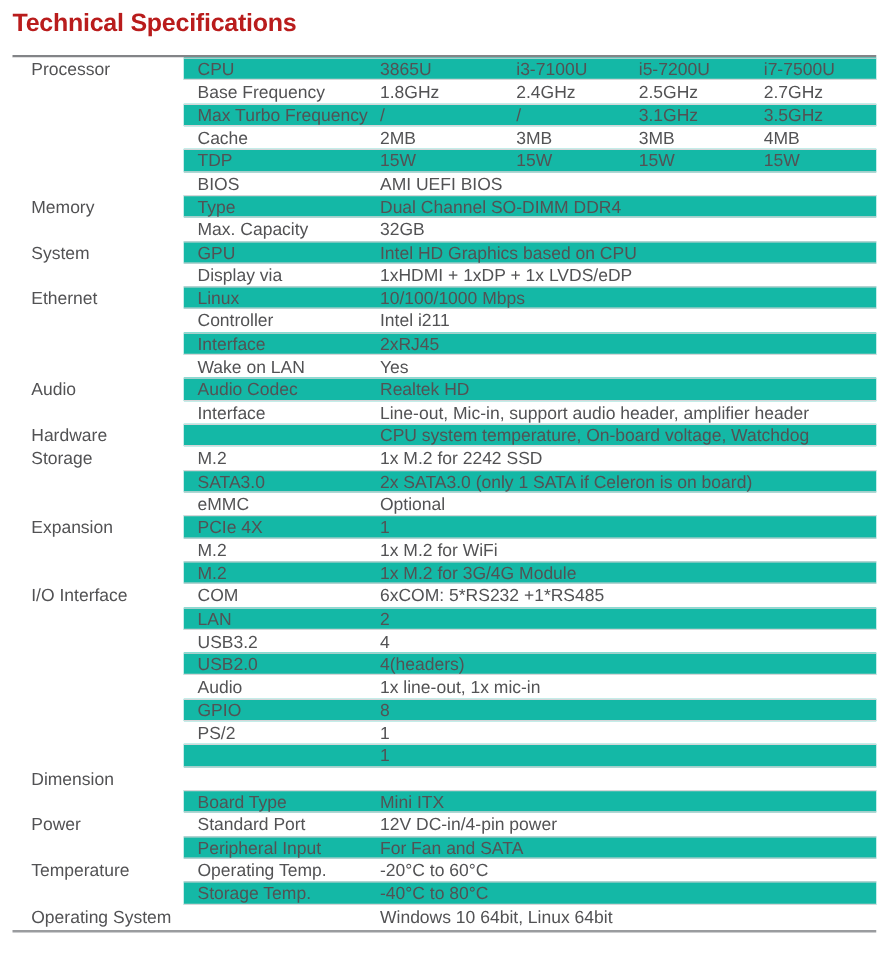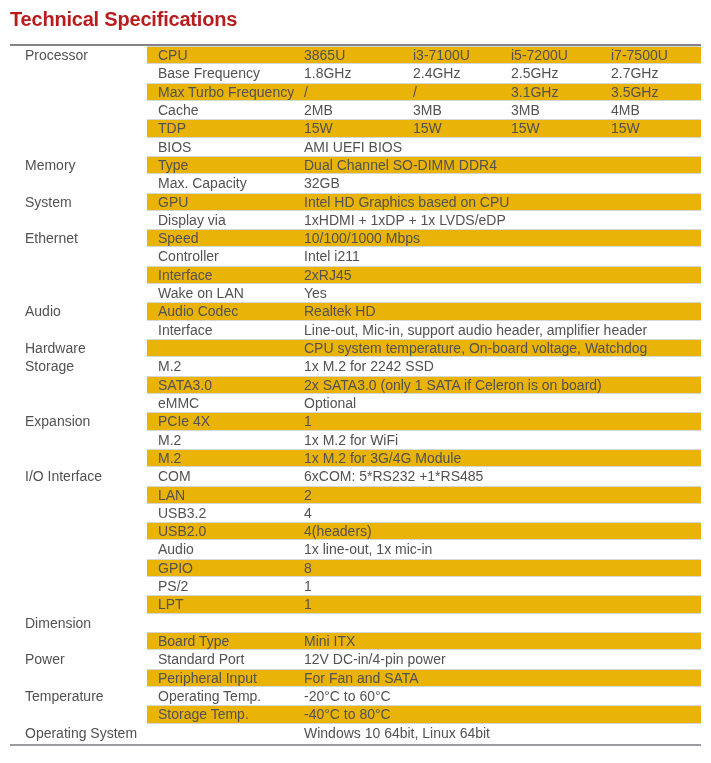--- a/index.html
+++ b/index.html
@@ -43,21 +43,21 @@
     overflow: hidden;
   }
   .content-cell {
     flex: 1;
     display: grid;
     grid-template-columns: 156px 109px 98px 100px 1fr;
     box-sizing: border-box;
     align-items: center;
   }
   .content-cell.gray {
-    background: #eab308;
+    background: #14b8a6;
     box-shadow: inset 0 1px 0 #d5d6d8, inset 0 -1px 0 #d5d6d8;
   }
   .label-cell {
     padding-left: 11px;
     white-space: nowrap;
     overflow: hidden;
   }
   .value-cell {
     padding-left: 1px;
     white-space: nowrap;
@@ -160,21 +160,21 @@
       <div class="row">
         <div class="cat-cell"></div>
         <div class="content-cell">
           <div class="label-cell">Display via</div>
           <div class="value-cell span-cell">1xHDMI + 1xDP + 1x LVDS/eDP</div>
         </div>
       </div>
       <div class="row">
         <div class="cat-cell">Ethernet</div>
         <div class="content-cell gray">
-          <div class="label-cell">Speed</div>
+          <div class="label-cell">Linux</div>
           <div class="value-cell span-cell">10/100/1000 Mbps</div>
         </div>
       </div>
       <div class="row">
         <div class="cat-cell"></div>
         <div class="content-cell">
           <div class="label-cell">Controller</div>
           <div class="value-cell span-cell">Intel i211</div>
         </div>
       </div>
@@ -300,21 +300,20 @@
       <div class="row">
         <div class="cat-cell"></div>
         <div class="content-cell">
           <div class="label-cell">PS/2</div>
           <div class="value-cell span-cell">1</div>
         </div>
       </div>
       <div class="row">
         <div class="cat-cell"></div>
         <div class="content-cell gray">
-          <div class="label-cell">LPT</div>
           <div class="value-cell span-cell">1</div>
         </div>
       </div>
       <div class="row">
         <div class="cat-cell">Dimension</div>
       </div>
       <div class="row">
         <div class="cat-cell"></div>
         <div class="content-cell gray">
           <div class="label-cell">Board Type</div>

